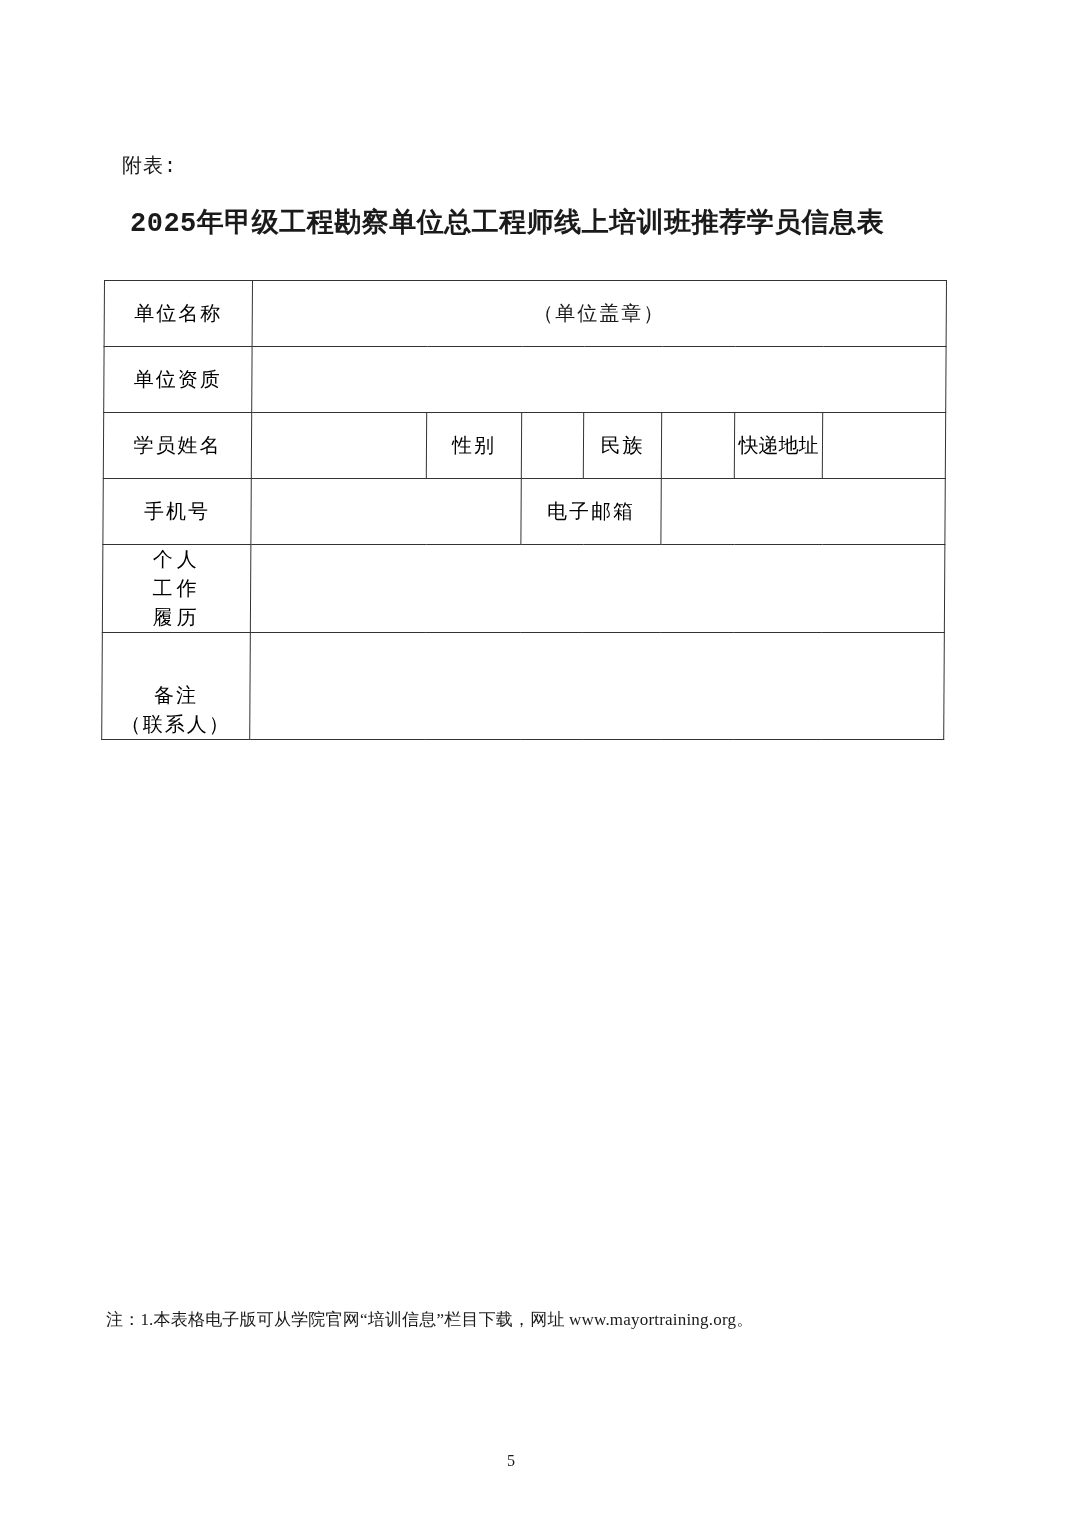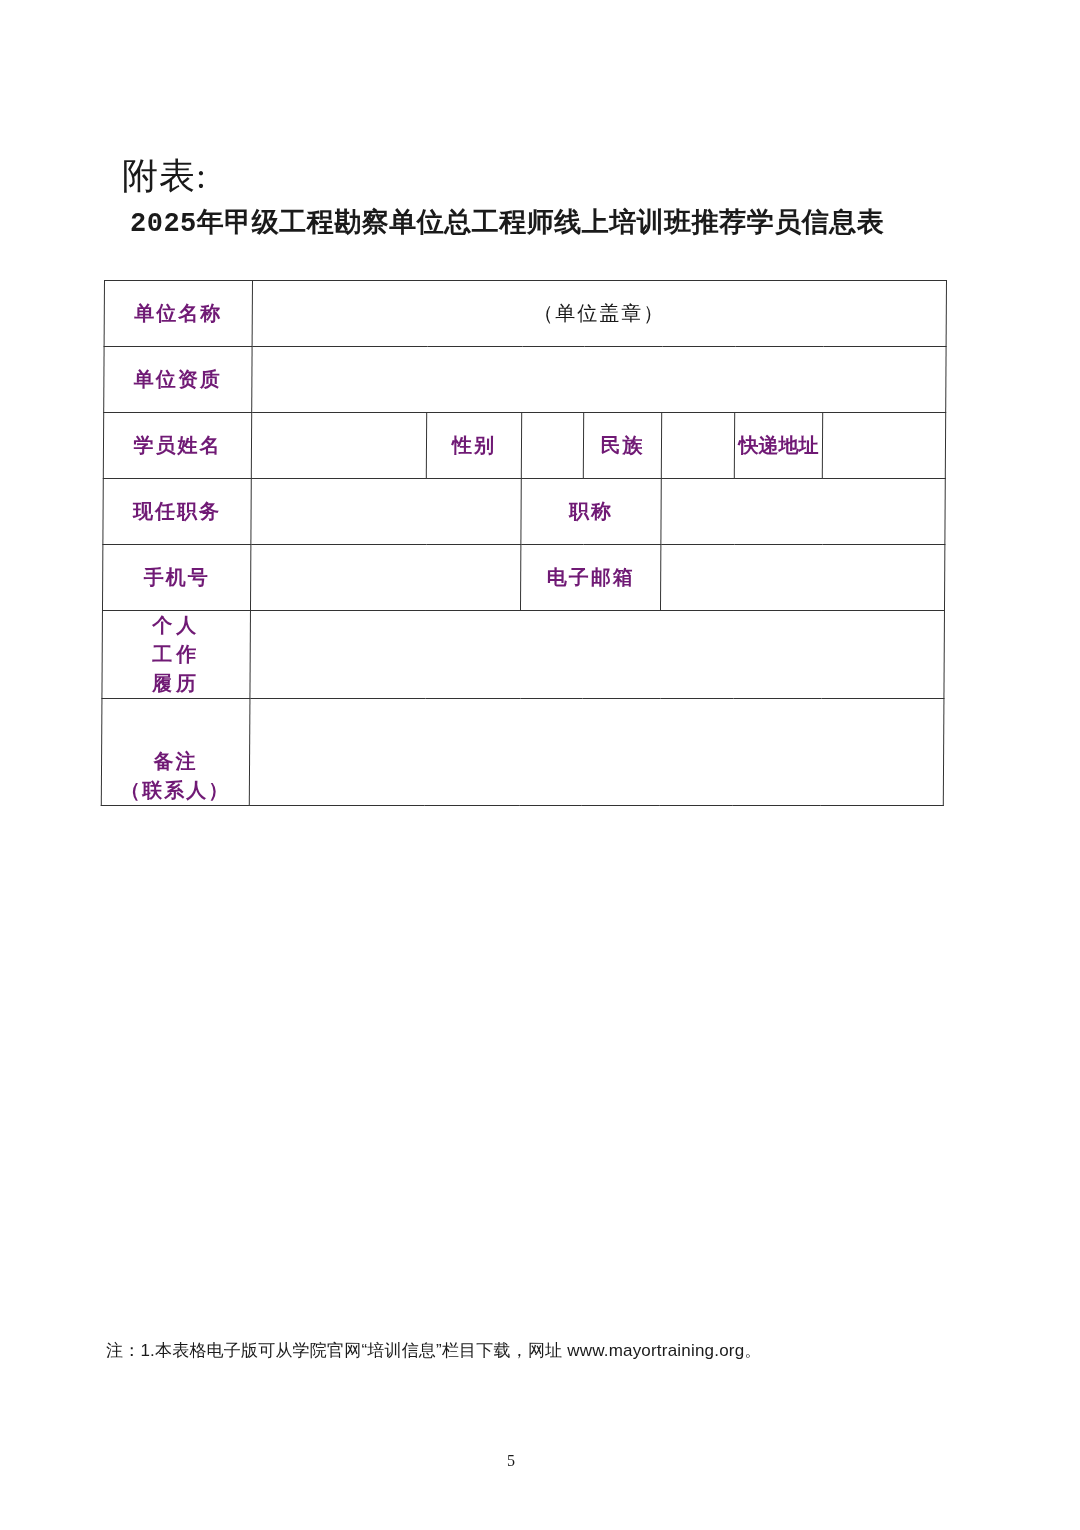--- a/index.html
+++ b/index.html
@@ -3,45 +3,45 @@
 <meta charset="utf-8">
 <style>
   html, body { margin: 0; padding: 0; }
   body {
     width: 1080px; height: 1530px; background: #ffffff; position: relative;
     font-family: "DejaVu Serif", "Liberation Serif", serif; color: #1a1a1a;
     overflow: hidden;
   }
   .attach-label {
     position: absolute; left: 122px; top: 152px;
-    font-size: 36px; font-family: Liberation Serif, serif; letter-spacing: 1px;
+    font-size: 20px; font-family: Liberation Mono, monospace; letter-spacing: 1px;
   }
   .doc-title {
     position: absolute; left: 130px; top: 204px; width: 800px;
     font-size: 27px; font-weight: bold; font-family: Liberation Mono, monospace;
     letter-spacing: 0.5px; white-space: nowrap;
   }
   table.form {
     position: absolute; left: 104px; top: 280px; width: 842px;
     border-collapse: collapse; table-layout: fixed;
     transform: skewX(-0.35deg); transform-origin: top left;
   }
   table.form td {
     border: 1.6px solid #333; font-size: 20px; text-align: center; vertical-align: middle;
     padding: 0; height: 65px; font-family: "DejaVu Sans", sans-serif; letter-spacing: 2px;
   }
-  td.label { color: #701a75; font-weight: bold; }
+  td.label { color: #000000; }
   td.seal { text-align: right; padding-right: 6px; }
   td.tall { height: 318px; }
   td.remark { height: 164px; }
   .stacked { display: inline-block; line-height: 29px; letter-spacing: 4px; }
   .remark-label { display: inline-block; line-height: 29px; margin-top: 48px; }
   .note {
     position: absolute; left: 106px; top: 1308px; font-size: 17px;
-    font-family: Liberation Sans, sans-serif; white-space: nowrap; letter-spacing: 0.2px; margin-top: 31px;
+    font-family: Liberation Serif, serif; white-space: nowrap; letter-spacing: 0.2px;
   }
   .page-num {
     position: absolute; left: 507px; top: 1452px; font-size: 16px;
     font-family: "Liberation Serif", serif;
   }
 </style>
 </head>
 <body>
 
 <div class="attach-label">附表:</div>
@@ -71,26 +71,20 @@
     <td class="label">学员姓名</td>
     <td></td>
     <td class="label">性别</td>
     <td></td>
     <td class="label">民族</td>
     <td></td>
     <td class="label" style="letter-spacing:0">快递地址</td>
     <td></td>
   </tr>
   <tr>
-    <td class="label">现任职务</td>
-    <td colspan="2"></td>
-    <td colspan="2" class="label">职称</td>
-    <td colspan="3"></td>
-  </tr>
-  <tr>
     <td class="label">手机号</td>
     <td colspan="2"></td>
     <td colspan="2" class="label">电子邮箱</td>
     <td colspan="3"></td>
   </tr>
   <tr>
     <td class="label tall">
       <span class="stacked">
         <span>个人</span><br>
         <span>工作</span><br>

